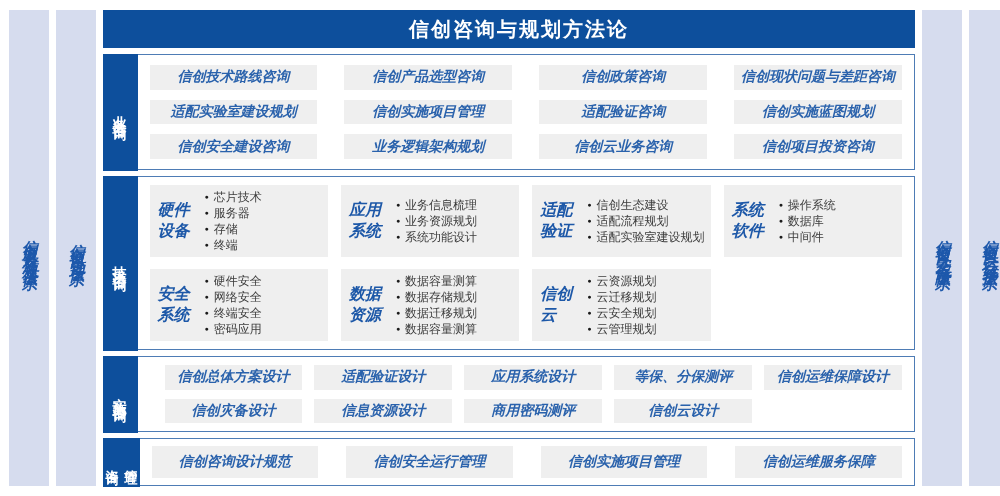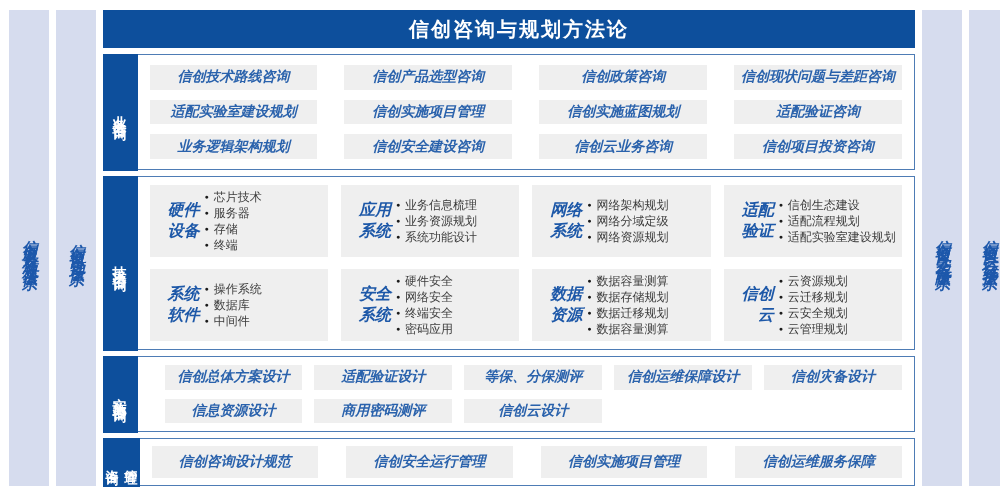--- a/index.html
+++ b/index.html
@@ -35,21 +35,21 @@
   .section-body{flex:1;display:grid;min-width:0;}
   .business-grid{grid-template-columns:repeat(4,1fr);grid-auto-rows:1fr;gap:10px 27px;padding:10px 12px;}
   .chip{
     background:#efefef;color:#2a62ac;font-weight:bold;font-style:italic;font-size:14px;
     display:flex;align-items:center;justify-content:center;white-space:nowrap;
   }
   .tech-grid{grid-template-columns:repeat(4,1fr);grid-auto-rows:1fr;gap:12px 13px;padding:8px 12px;}
   .card{background:#efefef;display:flex;align-items:center;gap:5px;padding:4px 4px 4px 8px;box-sizing:border-box;min-width:0;}
   .card-name{
     flex:0 0 42px;color:#1d58a8;font-weight:bold;font-style:italic;font-size:16px;
-    line-height:1.3;text-align:right;
+    line-height:1.3;text-align:left;
   }
   .card-bullets{list-style:none;margin:0;padding:0;color:#3c3c3c;font-size:12px;line-height:16px;min-width:0;}
   .card-bullets li{display:flex;align-items:flex-start;}
   .card-bullets li::before{content:"●";font-size:7px;line-height:16px;margin-right:5px;color:#1a1a1a;flex:none;}
   .impl-grid{grid-template-columns:repeat(5,1fr);grid-auto-rows:1fr;gap:9px 12px;padding:8px 12px;}
   .mgmt-grid{grid-template-columns:repeat(4,1fr);grid-auto-rows:1fr;gap:28px;padding:7px 12px;}
 </style>
 </head>
 <body>
 
@@ -70,24 +70,24 @@
 
     <div class="section sec-business">
       <div class="section-label">业务咨询</div>
       <div class="section-body business-grid">
         <div class="chip">信创技术路线咨询</div>
         <div class="chip">信创产品选型咨询</div>
         <div class="chip">信创政策咨询</div>
         <div class="chip">信创现状问题与差距咨询</div>
         <div class="chip">适配实验室建设规划</div>
         <div class="chip">信创实施项目管理</div>
+        <div class="chip">适配验证咨询</div>
         <div class="chip">信创实施蓝图规划</div>
-        <div class="chip">适配验证咨询</div>
+        <div class="chip">信创安全建设咨询</div>
         <div class="chip">业务逻辑架构规划</div>
-        <div class="chip">信创安全建设咨询</div>
         <div class="chip">信创云业务咨询</div>
         <div class="chip">信创项目投资咨询</div>
       </div>
     </div>
 
     <div class="section sec-technical">
       <div class="section-label">技术咨询</div>
       <div class="section-body tech-grid">
 
         <div class="card">
@@ -102,28 +102,20 @@
 
         <div class="card">
           <div class="card-name">应用系统</div>
           <ul class="card-bullets">
             <li>业务信息梳理</li>
             <li>业务资源规划</li>
             <li>系统功能设计</li>
           </ul>
         </div>
 
-        <div class="card">
-          <div class="card-name">网络系统</div>
-          <ul class="card-bullets">
-            <li>网络架构规划</li>
-            <li>网络分域定级</li>
-            <li>网络资源规划</li>
-          </ul>
-        </div>
 
         <div class="card">
           <div class="card-name">适配验证</div>
           <ul class="card-bullets">
             <li>信创生态建设</li>
             <li>适配流程规划</li>
             <li>适配实验室建设规划</li>
           </ul>
         </div>
 
@@ -167,20 +159,21 @@
         </div>
 
       </div>
     </div>
 
     <div class="section sec-implementation">
       <div class="section-label">实施咨询</div>
       <div class="section-body impl-grid">
         <div class="chip">信创总体方案设计</div>
         <div class="chip">适配验证设计</div>
+        <div class="chip">应用系统设计</div>
         <div class="chip">等保、分保测评</div>
         <div class="chip">信创运维保障设计</div>
         <div class="chip">信创灾备设计</div>
         <div class="chip">信息资源设计</div>
         <div class="chip">商用密码测评</div>
         <div class="chip">信创云设计</div>
       </div>
     </div>
 
     <div class="section sec-management">

